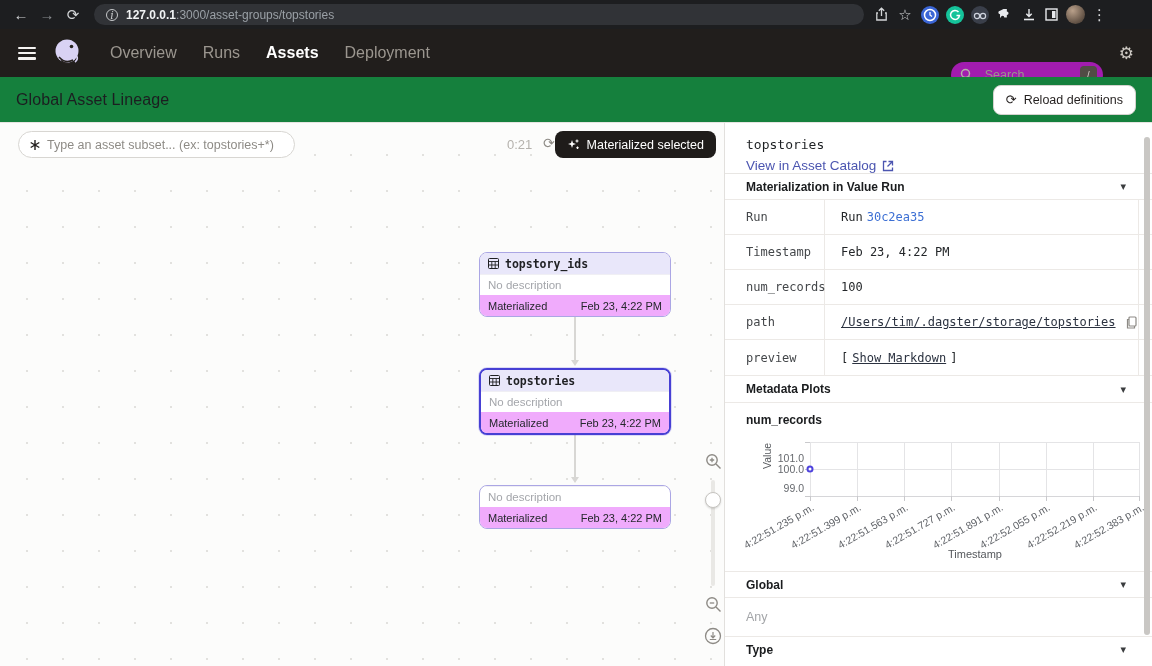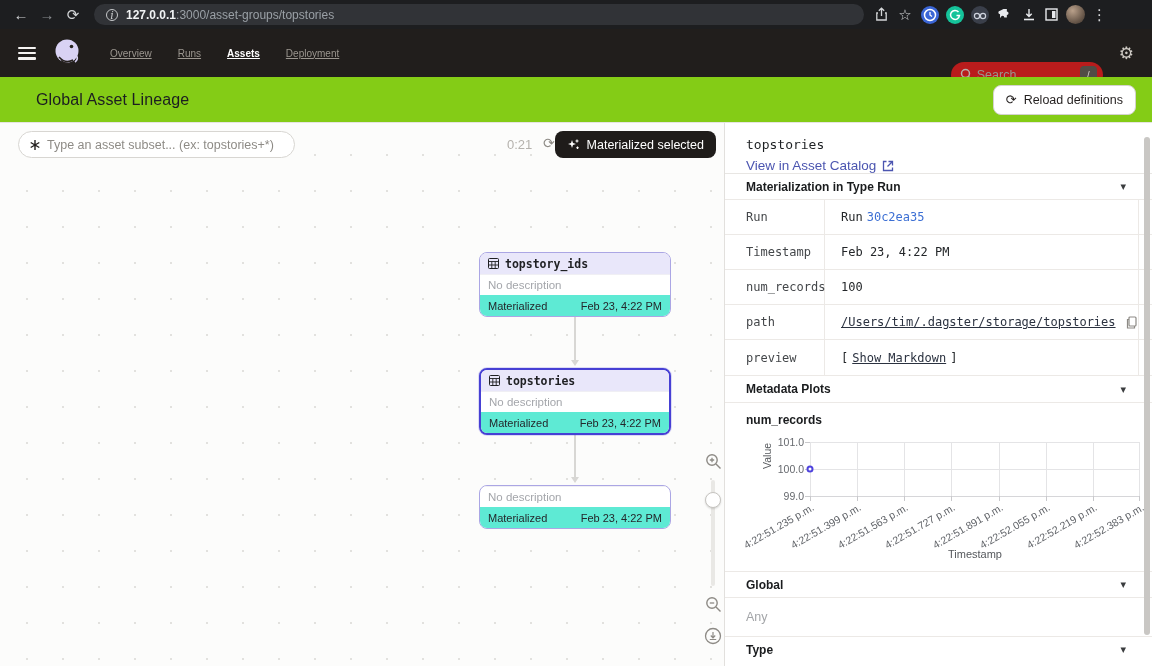--- a/index.html
+++ b/index.html
@@ -19,52 +19,52 @@
   .ext { width:18px; height:18px; border-radius:50%; flex:0 0 auto; position:relative; }
   .ext svg { position:absolute; inset:0; }
   .avatar { width:19px; height:19px; border-radius:50%; background:radial-gradient(circle at 35% 30%, #b9a08a, #6d5c4e 60%, #3c332c); }
 
   
   .navbar { position:absolute; left:0; top:29px; width:1152px; height:48px; background:#211e1c; display:flex; align-items:center; }
   .burger { width:18px; height:13px; margin-left:18px; display:flex; flex-direction:column; justify-content:space-between; cursor:pointer; }
   .burger i { display:block; height:2.5px; background:#f5f3f1; border-radius:1px; }
   .logo { margin-left:16px; width:32px; height:32px; flex:0 0 auto; }
   .nav-items { display:flex; gap:26px; margin-left:26px; }
-  .nav-item { font-size:10px; color:#9b968f; cursor:pointer;text-decoration:underline; }
+  .nav-item { font-size:16px; color:#9b968f; cursor:pointer; }
   .nav-item.active { color:#ffffff; font-weight:bold; }
   .nav-right { margin-left:auto; display:flex; align-items:center; gap:16px; margin-right:18px; }
-  .searchbox { display:flex; align-items:center; width:152px; height:26px; background:#b91c1c; border-radius:13px; padding:0 6px 0 9px; gap:4px;margin-top:43px; }
+  .searchbox { display:flex; align-items:center; width:152px; height:26px; background:#a21caf; border-radius:13px; padding:0 6px 0 9px; gap:12px;margin-top:43px; }
   .searchbox input { flex:1; min-width:0; background:transparent; border:none; outline:none; color:#cfcbc5; font-size:12.5px; font-family:inherit; }
   .searchbox input::placeholder { color:#9b958e; }
   .slash-key { width:17px; height:17px; border-radius:4px; background:#514c45; color:#cfcbc5; font-size:10.5px; display:flex; align-items:center; justify-content:center; }
   .gear { color:#cdc9c3; font-size:17px; cursor:pointer; line-height:1; }
 
   
-  .page-header { position:absolute; left:0; top:77px; width:1152px; height:46px; background:#84cc16; border-bottom:1px solid #e6e4e1; display:flex; align-items:center; justify-content:space-between; padding:0 16px 0 36px; }
+  .page-header { position:absolute; left:0; top:77px; width:1152px; height:46px; background:#15803d; border-bottom:1px solid #e6e4e1; display:flex; align-items:center; justify-content:space-between; padding:0 16px 0 16px; }
   .page-title { font-size:16px; font-weight:500; color:#1c1e21; letter-spacing:.1px; }
   .reload-btn { display:flex; align-items:center; gap:7px; height:30px; padding:0 12px; background:#fff; border:1px solid #d4d2ce; border-radius:8px; font-size:12.5px; color:#231f1e; cursor:pointer; }
   .reload-btn .ric { font-size:13px; color:#231f1e; }
 
   
   .main { position:absolute; left:0; top:123px; width:1152px; height:543px; }
   .graph { position:absolute; left:0; top:0; width:724px; height:543px; background-color:#fcfcfb;
            background-image:radial-gradient(circle, #e2e1de 1.2px, transparent 1.4px); background-size:36px 36px; background-position:9px 14px; }
   .filter-input { position:absolute; left:18px; top:8px; width:277px; height:27px; background:#fff; border:1px solid #d8d6d2; border-radius:14px; display:flex; align-items:center; padding:0 10px; gap:6px; }
   .filter-input input { flex:1; min-width:0; border:none; outline:none; font-size:12.5px; color:#0c4a6e; font-family:inherit; background:transparent; }
   .filter-input input::placeholder { color:#8e8b86; }
   .timer { position:absolute; left:507px; top:14px; font-size:13px; color:#b5b2ad; }
   .refresh-ic { position:absolute; left:543px; top:12px; color:#8e8b86; font-size:14px; cursor:pointer; }
   .mat-btn { position:absolute; right:8px; top:8px; height:27px; padding:0 12px; background:#1f1c1a; color:#fff; border:none; border-radius:8px; font-size:12.5px; font-weight:500; display:flex; align-items:center; gap:7px; cursor:pointer; font-family:inherit; }
 
   .node { position:absolute; left:479px; width:192px; background:#fff; border:1px solid #aba6e4; border-radius:8px; overflow:hidden; cursor:pointer; }
   .node.selected { border:2px solid #4740d4; box-shadow:0 0 0 1px rgba(79,67,221,.18); }
   .node-header { height:21px; background:#e9e7fa; display:flex; align-items:center; gap:6px; padding:0 8px; }
   .node-name { font-size:11.5px; font-weight:600; color:#1f2023; }
   .node-desc { height:21px; display:flex; align-items:center; padding:0 8px; font-size:11.5px; color:#a4a6ab; border-top:1px solid #f0eff4; }
-  .node-foot { height:21px; background:#5eead4; display:flex; align-items:center; justify-content:space-between; padding:0 8px; font-size:11px; color:#24272b; }
+  .node-foot { height:21px; background:#f0abfc; display:flex; align-items:center; justify-content:space-between; padding:0 8px; font-size:11px; color:#24272b; }
   .edge { position:absolute; width:12px; }
   .edge .line { position:absolute; left:5.25px; top:0; width:1.5px; background:#d8d7d4; }
   .edge .head { position:absolute; left:1.5px; bottom:0; width:0; height:0; border-left:4.5px solid transparent; border-right:4.5px solid transparent; border-top:6px solid #d8d7d4; }
 
   .zoomctl { position:absolute; left:700px; width:26px; display:flex; flex-direction:column; align-items:center; }
   .zoomctl .zic { color:#8d8a85; cursor:pointer; }
   .slider-track { width:4px; height:106px; background:#e9e8e5; border-radius:2px; margin:10px 0; position:relative; cursor:pointer; }
   .slider-handle { position:absolute; left:50%; transform:translateX(-50%); top:12px; width:16px; height:16px; background:#fff; border:1px solid #c6c4c0; border-radius:50%; box-shadow:0 1px 2px rgba(0,0,0,.15); cursor:grab; }
 
   
@@ -300,21 +300,21 @@
         <div class="catalog-link">
           <span>View in Asset Catalog</span>
           <svg width="12" height="12" viewBox="0 0 12 12">
               <path d="M4.5 1.5 H1.5 V10.5 H10.5 V7.5" fill="none" stroke="#4b55b0" stroke-width="1.3"></path>
               <path d="M6.5 1.5 H10.5 V5.5 M10.5 1.5 L5.5 6.5" fill="none" stroke="#4b55b0" stroke-width="1.3"></path>
             </svg>
         </div>
       </div>
 
       <div class="sec-head">
-        <span class="sec-title">Materialization in Type Run</span>
+        <span class="sec-title">Materialization in Value Run</span>
         <span class="chev">▾</span>
       </div>
 
       <div class="meta-table mono">
         <div class="mrow">
           <span class="mkey">Run</span>
           <span class="mval">
               <span>Run </span>
               <a class="run-link">30c2ea35</a>
             </span>
@@ -351,23 +351,23 @@
 
       <div class="sec-head" style="border-top:none">
         <span class="sec-title">Metadata Plots</span>
         <span class="chev">▾</span>
       </div>
       <div style="border-top:1px solid #ece9e6">
         <div class="plot-name">num_records</div>
 
         <div class="chart">
           <span class="yaxis-title">Value</span>
-          <span class="ylab" style="top:6px">101.0</span>
+          <span class="ylab" style="top:22px">101.0</span>
           <span class="ylab" style="top:33px">100.0</span>
-          <span class="ylab" style="top:60px">99.0</span>
+          <span class="ylab" style="top:52px">99.0</span>
           <div class="plot">
             <span class="hline" style="top:0"></span>
               <span class="hline" style="top:27px"></span>
               <span class="hline" style="top:54px; background:#d6d6d9"></span>
             <span class="ytick-stub" style="top:0"></span>
               <span class="ytick-stub" style="top:27px"></span>
               <span class="ytick-stub" style="top:54px"></span>
             <span class="vline" style="left:0"></span>
               <span class="vline" style="left:47px"></span>
               <span class="vline" style="left:94px"></span>

